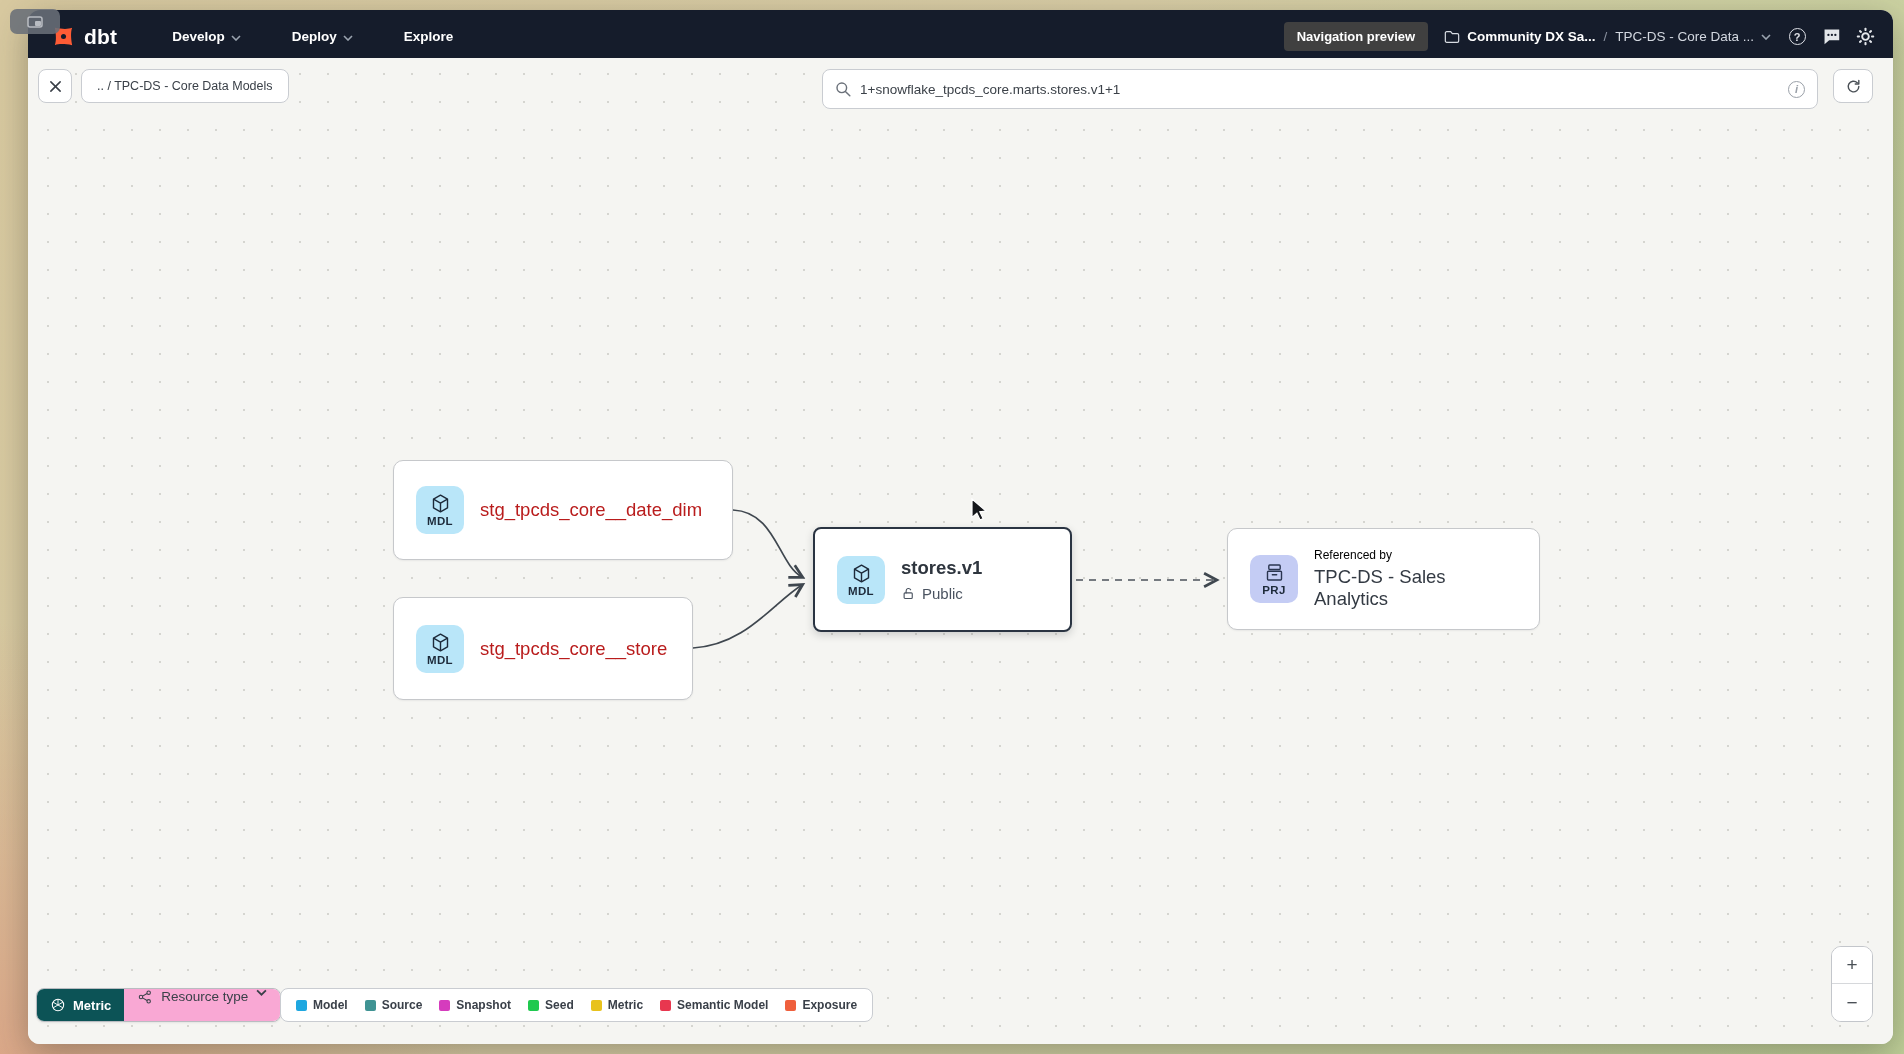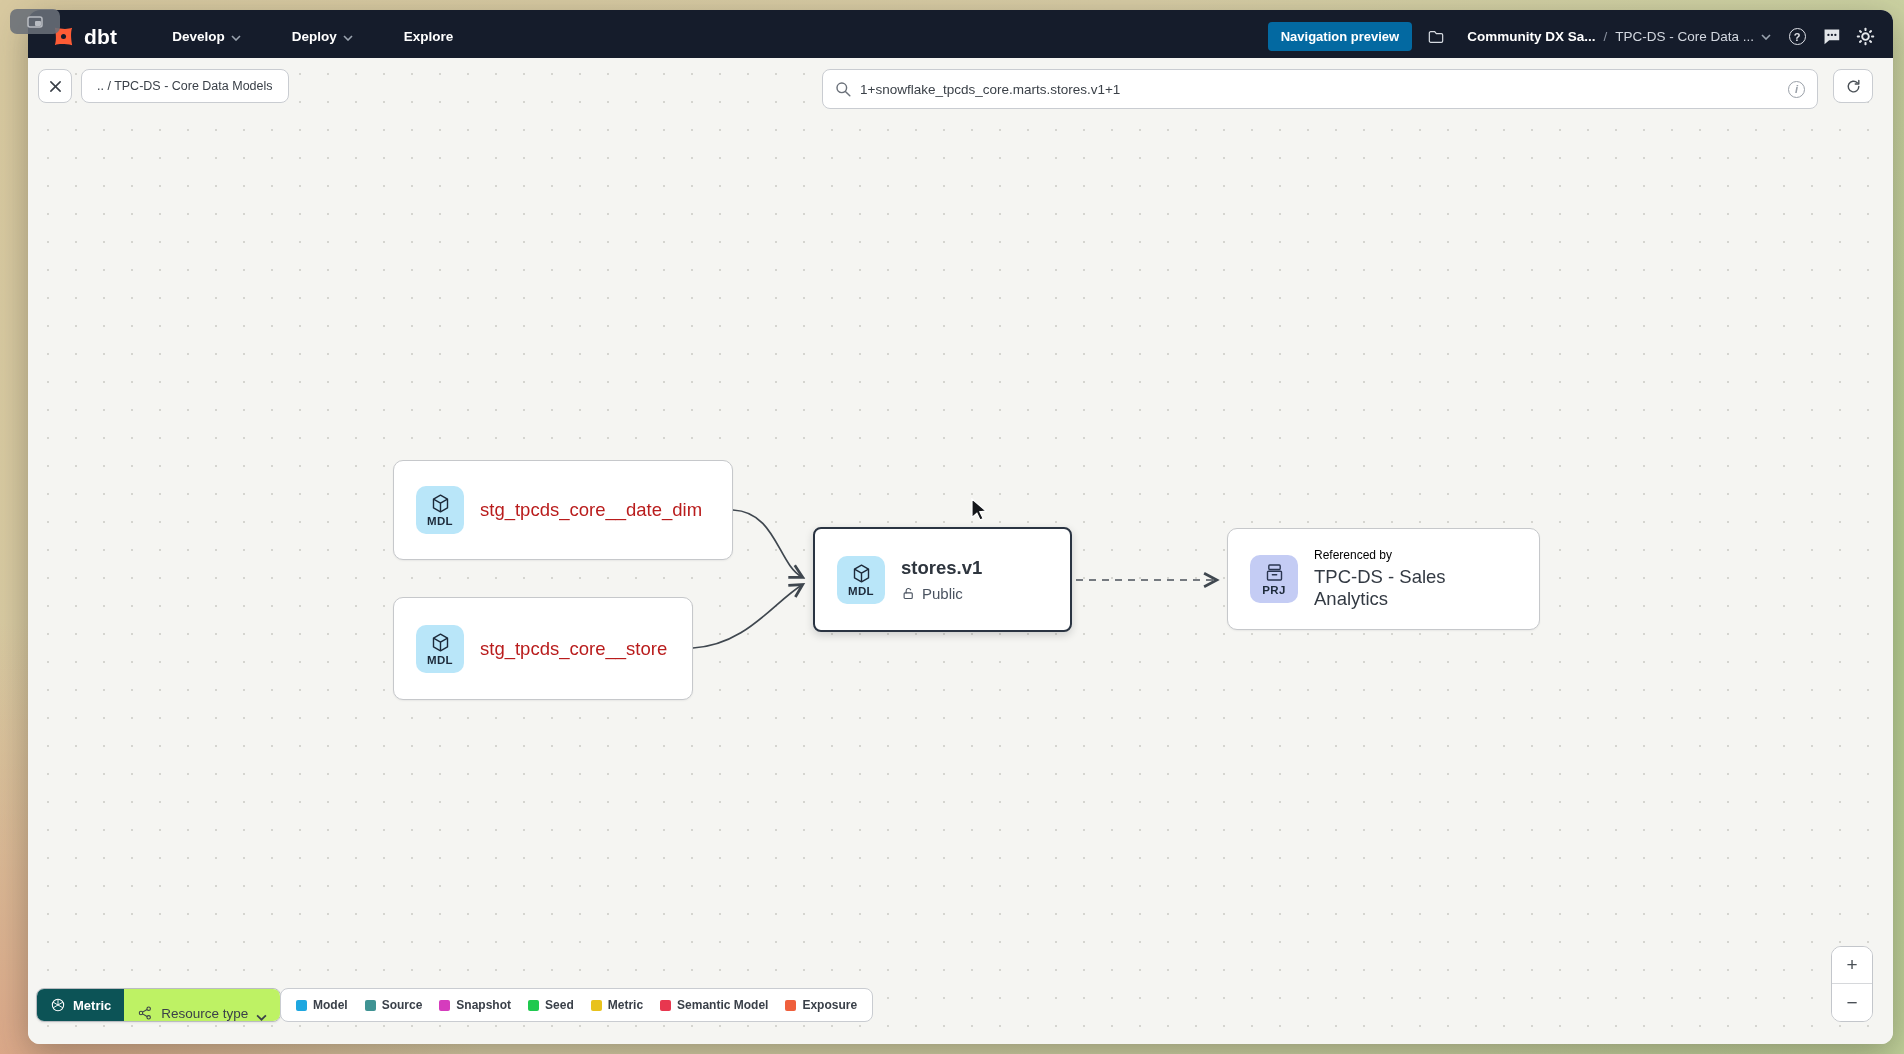--- a/index.html
+++ b/index.html
@@ -38,21 +38,21 @@
   .logo-text { color: #fff; font-size: 21px; font-weight: 700; letter-spacing: .2px; }
   .nav-items { display: flex; align-items: center; gap: 30px; }
   .nav-item { display: flex; align-items: center; gap: 6px; color: #fff; font-size: 13.5px; font-weight: 700; cursor: pointer; margin-left: 21px; }
   .nav-item svg { margin-top: 2px; }
   .nav-right { margin-left: auto; display: flex; align-items: center; gap: 16px; }
   .preview-badge {
     color: #fff; font-size: 13px; font-weight: 700; padding: 7px 13px;
     border-radius: 4px; cursor: pointer; white-space: nowrap;
   }
   .crumb { display: flex; align-items: center; gap: 8px; white-space: nowrap; }
-  .crumb-project { color: #fff; font-size: 13.5px; font-weight: 700; display: flex; align-items: center; gap: 23px; cursor: pointer; }
+  .crumb-project { color: #fff; font-size: 13.5px; font-weight: 700; display: flex; align-items: center; gap: 7px; cursor: pointer; }
   .crumb-sep { color: #8b93a1; font-size: 13.5px; }
   .crumb-env { color: #d3d8e0; font-size: 13.5px; cursor: pointer; display: flex; align-items: center; gap: 7px; }
   .nav-icons { display: flex; align-items: center; gap: 14px; }
   .nav-icon { width: 20px; height: 20px; display: flex; align-items: center; justify-content: center; cursor: pointer; }
   .help-circle {
     width: 17px; height: 17px; border-radius: 50%; border: 1.8px solid #dfe2e8;
     color: #dfe2e8; font-size: 11px; font-weight: 700; display: flex; align-items: center; justify-content: center;
   }
 
   
@@ -118,21 +118,21 @@
   .lens-group {
     position: absolute; left: 8px; bottom: 22px; height: 34px; display: flex;
     border: 1px solid #b9bcc1; border-radius: 8px; overflow: hidden; background: #fff;
     box-shadow: 0 1px 2px rgba(20,25,35,0.08);
   }
   .lens-btn {
     display: flex; align-items: center; gap: 7px; padding: 0 13px;
     color: #fff; font-size: 13px; font-weight: 700; cursor: pointer;
   }
   .resource-btn {
-    display: flex; align-items: flex-end; gap: 8px; padding: 0 13px; background: #bef264;
+    display: flex; align-items: flex-start; gap: 8px; padding: 0 13px; background: #f9a8d4;
     color: #3a4049; font-size: 13.5px; cursor: pointer;
   }
   .legend {
     position: absolute; left: 252px; bottom: 22px; height: 34px; padding: 0 15px;
     background: #fff; border: 1px solid #c9ccd1; border-radius: 8px;
     display: flex; align-items: center; gap: 17px;
   }
   .legend-item { display: flex; align-items: center; gap: 6px; font-size: 12px; font-weight: 600; color: #3a4049; }
   .legend-swatch { width: 11px; height: 11px; border-radius: 2px; }
   .zoom-ctrl {
@@ -180,21 +180,21 @@
         <span>Deploy</span>
         <svg width="10" height="6" viewBox="0 0 10 6">
             <polyline points="1,1 5,5 9,1" fill="none" stroke="#9aa3af" stroke-width="1.6"></polyline>
           </svg>
       </div>
       <div class="nav-item">
         <span>Explore</span>
       </div>
     </div>
     <div class="nav-right">
-      <div class="preview-badge" style="background: #0369a1;">Navigation preview</div>
+      <div class="preview-badge" style="background: #404040;">Navigation preview</div>
       <div class="crumb">
         <div class="crumb-project">
           <svg width="16" height="14" viewBox="0 0 24 20">
             <path d="M2 4a2 2 0 0 1 2-2h6l2.5 3H20a2 2 0 0 1 2 2v9a2 2 0 0 1-2 2H4a2 2 0 0 1-2-2V4z" fill="none" stroke="#d7dbe2" stroke-width="1.8"></path>
           </svg>
           <span>Community DX Sa...</span>
         </div>
         <span class="crumb-sep">/</span>
         <div class="crumb-env">
           <span>TPC-DS - Core Data ...</span>

